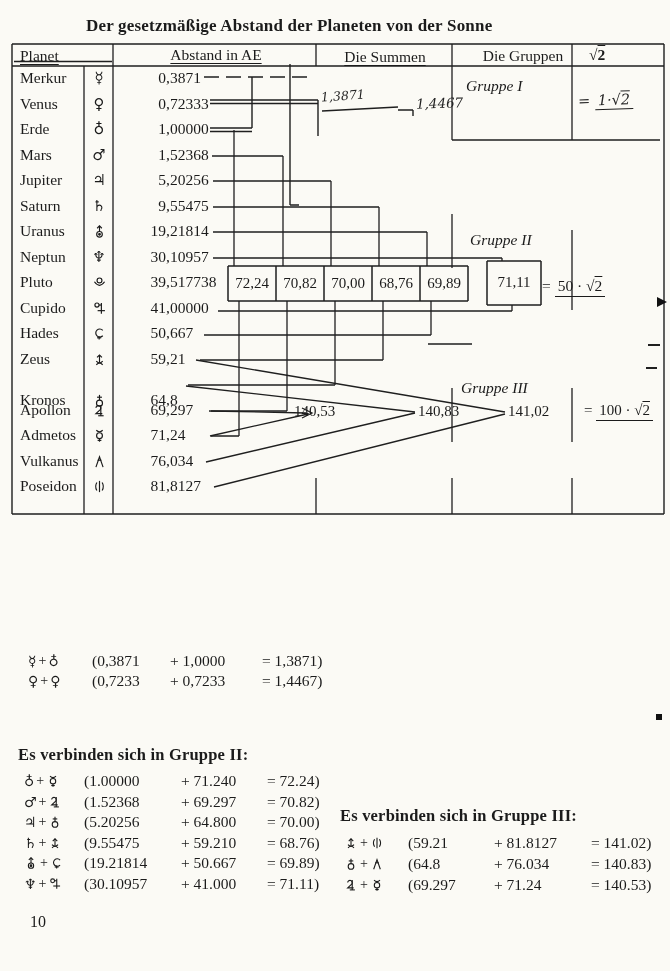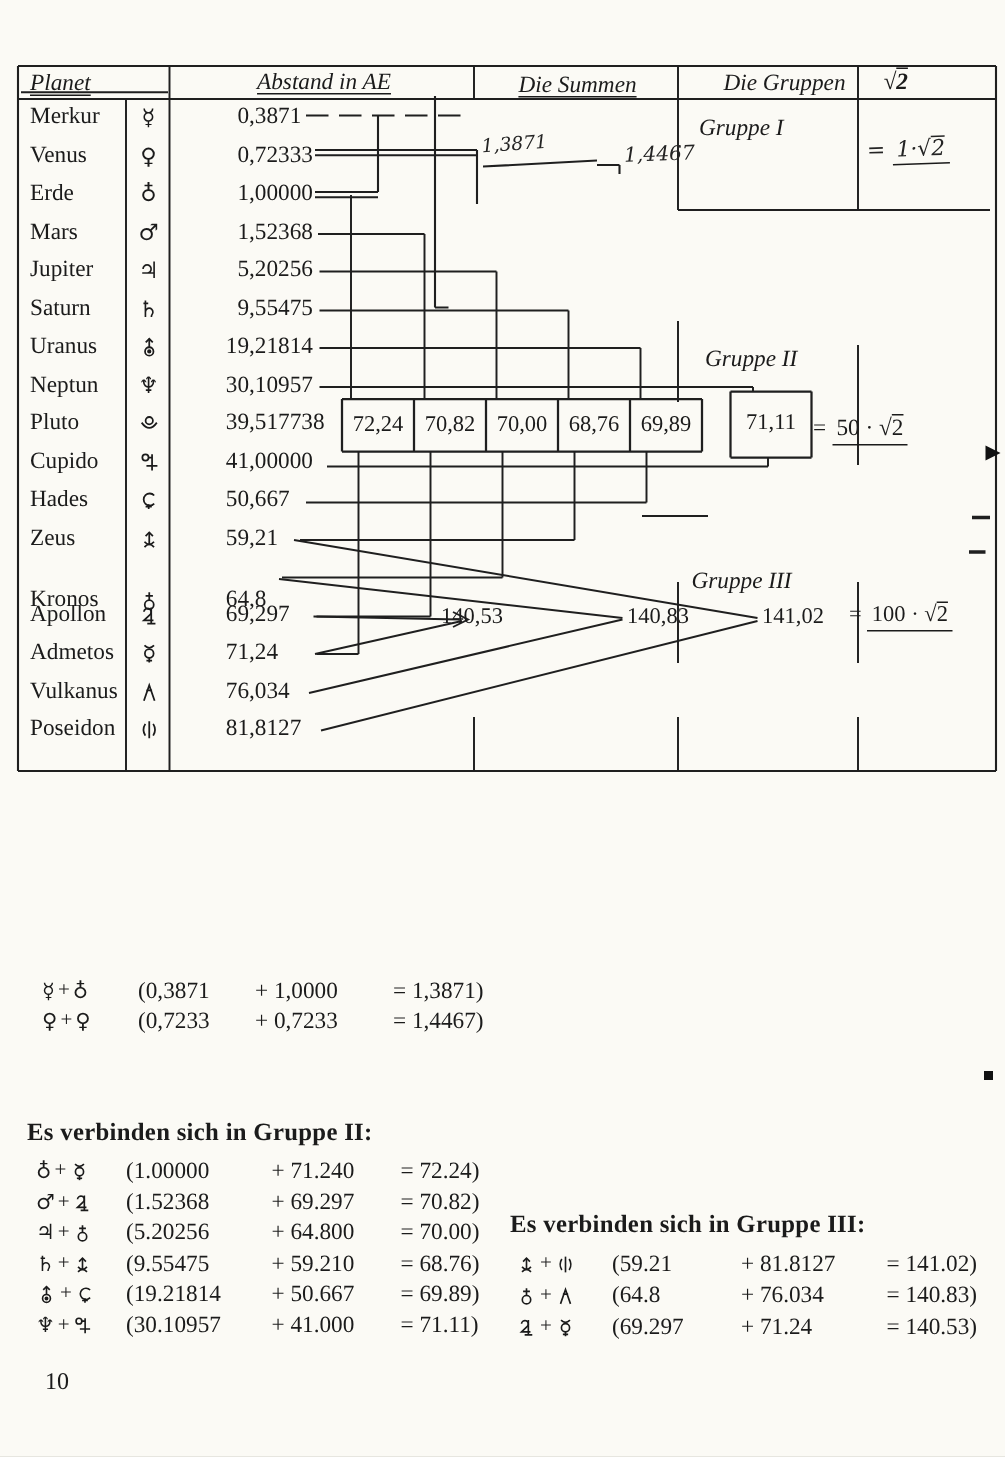--- a/index.html
+++ b/index.html
@@ -1,20 +1,20 @@
 <!DOCTYPE html>
 <html><head>
 <meta charset="utf-8">
 <style>
   html,body{margin:0;padding:0;background:#d8d6d0;}
   .page{position:relative;width:670px;height:971px;background:#fbfaf5;
         font-family:"Liberation Serif",serif;color:#1b1b1b;overflow:hidden;}
   .overlay{position:absolute;left:0;top:0;}
   .title{position:absolute;left:86px;top:16px;font-size:17px;font-weight:600;letter-spacing:.2px;white-space:nowrap;}
-  .hcell{position:absolute;font-size:15.5px;white-space:nowrap;font-style:italic;}
+  .hcell{position:absolute;font-size:15.5px;white-space:nowrap;}
   .ctr{text-align:center;}
   .u{text-decoration:underline;text-underline-offset:3px;}
   .trow{position:absolute;left:12px;width:430px;height:20px;font-size:15.5px;padding-left:16px;}
   .pname{position:absolute;left:8px;top:0;}
   .psym{position:absolute;left:72px;top:-1px;width:30px;height:20px;display:flex;justify-content:center;align-items:center;}
   .pval{position:absolute;left:110px;top:0;white-space:nowrap;}
   .ip{display:inline-block;width:44px;text-align:right;}
   .boxval{position:absolute;width:48px;text-align:center;font-size:15px;}
   .glabel{position:absolute;font-size:15.5px;white-space:nowrap;font-style:italic;}
   .hand{font-family:"DejaVu Serif",serif;font-style:italic;color:#242424;}
@@ -49,20 +49,21 @@
       <path stroke-width="1.3" d="M234,130 V266 M212,156 H283 M283,156 V266 M213,181 H331 M331,181 V266 M213,207 H379 M379,207 V266 M213,232 H427 M427,232 V266 M213,258 H502 M502,258 V261"></path>
       <path stroke-width="1.5" d="M228,266 H468 M228,301 H468 M228,266 V301 M276,266 V301 M324,266 V301 M372,266 V301 M420,266 V301 M468,266 V301 M487,261 H541 M487,305 H541 M487,261 V305 M541,261 V305"></path>
       <path stroke-width="1.3" d="M512,305 V311 M512,311 H218 M431,301 V335 M431,335 H204 M383,301 V360 M383,360 H200 M335,301 V385 M335,385 H188 M287,301 V411 M287,411 H211 M239,301 V436 M239,436 H211"></path>
       <path stroke-width="1.3" d="M209,411 L306,413 M302,408 L312,413 L302,418 M210,436 L308,414 M186,386 L415,412 M206,462 L415,413 M196,360 L505,412 M214,487 L505,414"></path>
       <path stroke-width="2.2" d="M648,345 H660 M646,368 H657"></path>
     </g>
     <path fill="#111" d="M657,297 L667,302 L657,307 Z"></path>
     <rect fill="#111" x="656" y="714" width="6" height="6"></rect>
   </svg>
 
+  <div class="title">Der gesetzmäßige Abstand der Planeten von der Sonne</div>
 
   <span class="hcell u" style="left:20px;top:47px">Planet</span>
   <span class="hcell ctr u" style="left:150px;top:46px;width:132px">Abstand in AE</span>
   <span class="hcell ctr u" style="left:322px;top:48px;width:126px">Die Summen</span>
   <span class="hcell ctr" style="left:470px;top:47px;width:106px">Die Gruppen</span>
   <span class="hcell" style="left:589px;top:46px;font-weight:600"><span>√</span><span class="rad">2</span></span>
 
   <div id="rows">
       <div class="trow" style="top: 69px;">
         <span class="pname">Merkur</span>
@@ -235,21 +236,21 @@
   <span class="note hand" style="left:416px;top:95px;font-size:13.5px;transform:rotate(-2deg)">1,4467</span>
 
   <div class="note hand" style="left:578px;top:92px;font-size:14.5px;transform:rotate(-2deg)">
     <span>=</span>
     <span class="ul"><span>1·</span><span>√</span><span class="rad">2</span></span>
   </div>
   <div class="note" style="left:542px;top:277px;font-size:15.5px">
     <span>=</span>
     <span class="ul"><span>50 · </span><span>√</span><span class="rad">2</span></span>
   </div>
-  <div class="note" style="left:566px;top:402px;font-size:15px">
+  <div class="note" style="left:584px;top:402px;font-size:15px">
     <span>=</span>
     <span class="ul"><span>100 · </span><span>√</span><span class="rad">2</span></span>
   </div>
 
   <div id="boxvals">
       <span class="boxval" style="left: 228px; top: 275px;">72,24</span>
       <span class="boxval" style="left: 276px; top: 275px;">70,82</span>
       <span class="boxval" style="left: 324px; top: 275px;">70,00</span>
       <span class="boxval" style="left: 372px; top: 275px;">68,76</span>
       <span class="boxval" style="left: 420px; top: 275px;">69,89</span>

